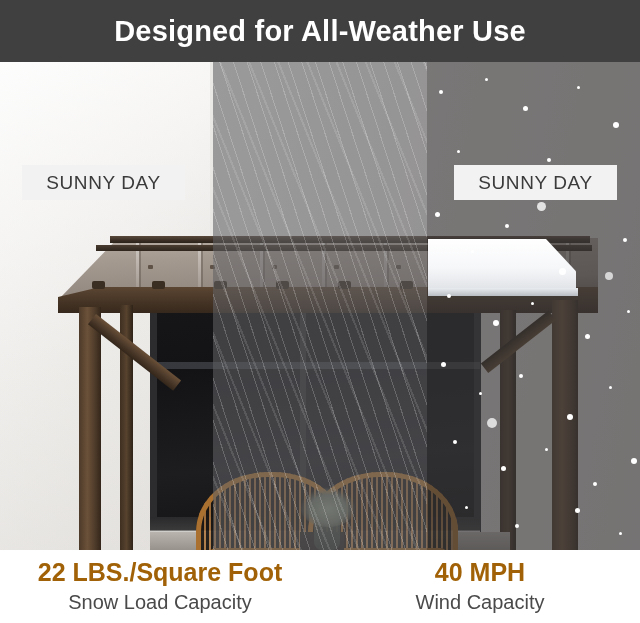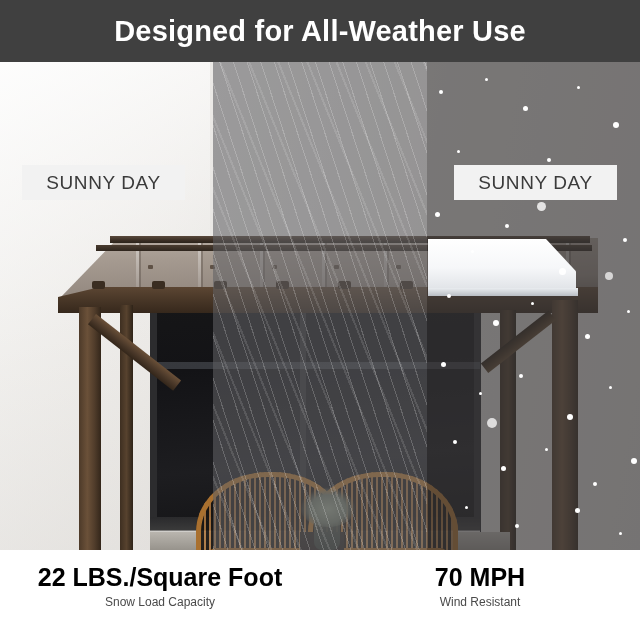--- a/index.html
+++ b/index.html
@@ -206,24 +206,24 @@
   .wlabel-rain{left:239px;width:163px;}
   .wlabel-snow{left:454px;width:163px;}
 
   
   .footer{
     position:absolute;left:0;top:550px;width:640px;height:73px;
     background:#ffffff;display:flex;
   }
   .stat{flex:1;display:flex;flex-direction:column;align-items:center;justify-content:center;}
   .stat-value{
-    font-size:25px;font-weight:bold;color:#000000;line-height:1.15;white-space:nowrap;
+    font-size:25px;font-weight:bold;color:#a16207;line-height:1.15;white-space:nowrap;
   }
   .stat-label{
-    font-size:12px;color:#4a4a4a;line-height:1.3;margin-top:3px;white-space:nowrap;
+    font-size:20px;color:#4a4a4a;line-height:1.3;margin-top:3px;white-space:nowrap;
   }
 </style>
 </head>
 <body>
 
 <div class="poster">
 
   <div class="header">
     <div class="header-title">Designed for All-Weather Use</div>
   </div>
@@ -362,18 +362,18 @@
     <div class="wlabel wlabel-sunny">SUNNY DAY</div>
     <div class="wlabel wlabel-snow">SUNNY DAY</div>
   </div>
 
   <div class="footer">
     <div class="stat">
       <div class="stat-value">22 LBS./Square Foot</div>
       <div class="stat-label">Snow Load Capacity</div>
     </div>
     <div class="stat">
-      <div class="stat-value">70 MPH</div>
-      <div class="stat-label">Wind Resistant</div>
+      <div class="stat-value">40 MPH</div>
+      <div class="stat-label">Wind Capacity</div>
     </div>
   </div>
 
 </div>
 
 </body></html>

